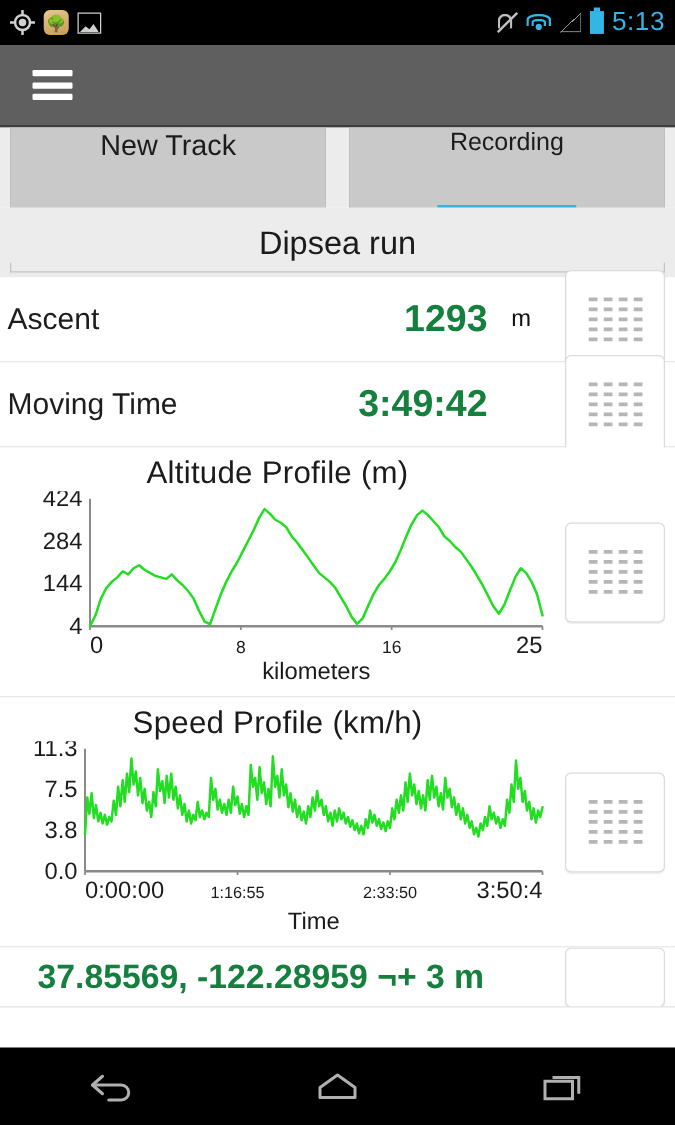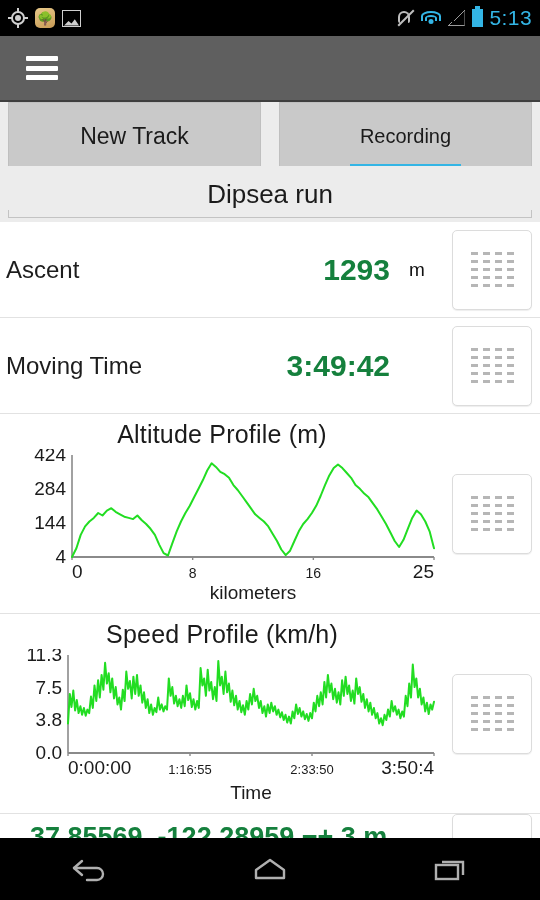--- a/index.html
+++ b/index.html
@@ -89,21 +89,21 @@
   .hamburger span { display:block; height:5px; background:#fff; border-radius:1px; }
 
   
   .tabbar {
     height:64px; background:#ececec; display:flex; align-items:center;
     padding:4px 8px 0 8px; gap:18px;
   }
   .tab {
     flex:1; height:68px; background:#c9c9c9; border:1px solid #bfbfbf;
     border-bottom:none; border-radius:1px;
-    display:flex; align-items:center; justify-content:center;
+    display:flex; align-items:flex-start; justify-content:center;
     position:relative; font-size:23px; color:#1b1b1b;
   }
   .tab.active .tab-label { font-size:20px; }
   .tab .underline {
     position:absolute; left:28%; right:28%; bottom:0; height:6px; background:#33B5E5;
   }
 
   
   .titlebar {
     height:56px; background:#ececec; display:flex; align-items:center;
@@ -128,21 +128,21 @@
   }
   .side-card {
     width:80px; height:80px; background:#fff; border:1px solid #dcdcdc;
     border-radius:5px; display:flex; align-items:center; justify-content:center;
     box-shadow:0 1px 1px rgba(0,0,0,.07);
   }
   .dotgrid { display:grid; grid-template-columns:repeat(4,7px); gap:5px 5px; }
   .dotgrid i { display:block; width:7px; height:3px; background:#b6b6b6; }
 
   
-  .stat-row { height:96px; }
+  .stat-row { height:68px; }
   .stat-row .row-main { display:flex; align-items:center; padding:0 0 0 6px; }
   .stat-label { font-size:24px; color:#1d1d1d; }
   .stat-value { margin-left:auto; font-size:30px; font-weight:bold; color:#15803d; }
   .stat-unit { width:54px; text-align:center; font-size:19px; color:#111; }
 
   
   .chart-row { height:200px; }
   .chart-row .row-main { padding:0; }
   .chart-title {
     text-align:center; font-size:25px; color:#1b1b1b; padding-top:6px;

